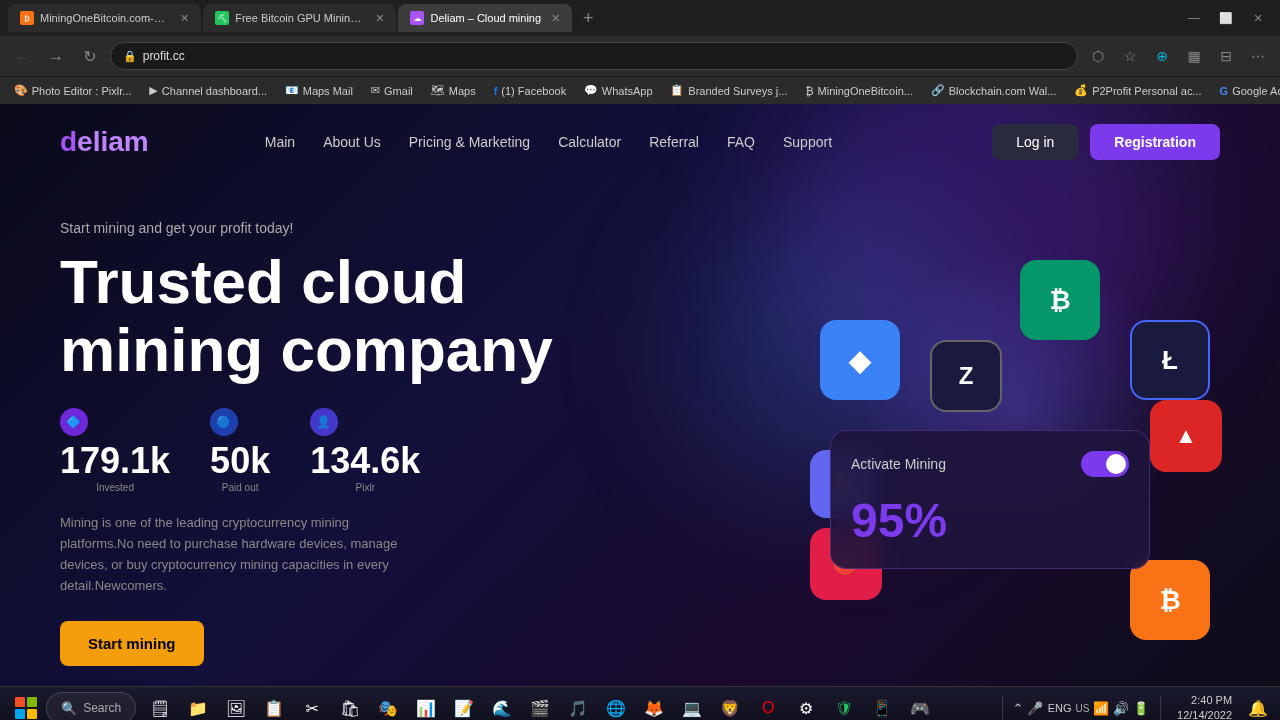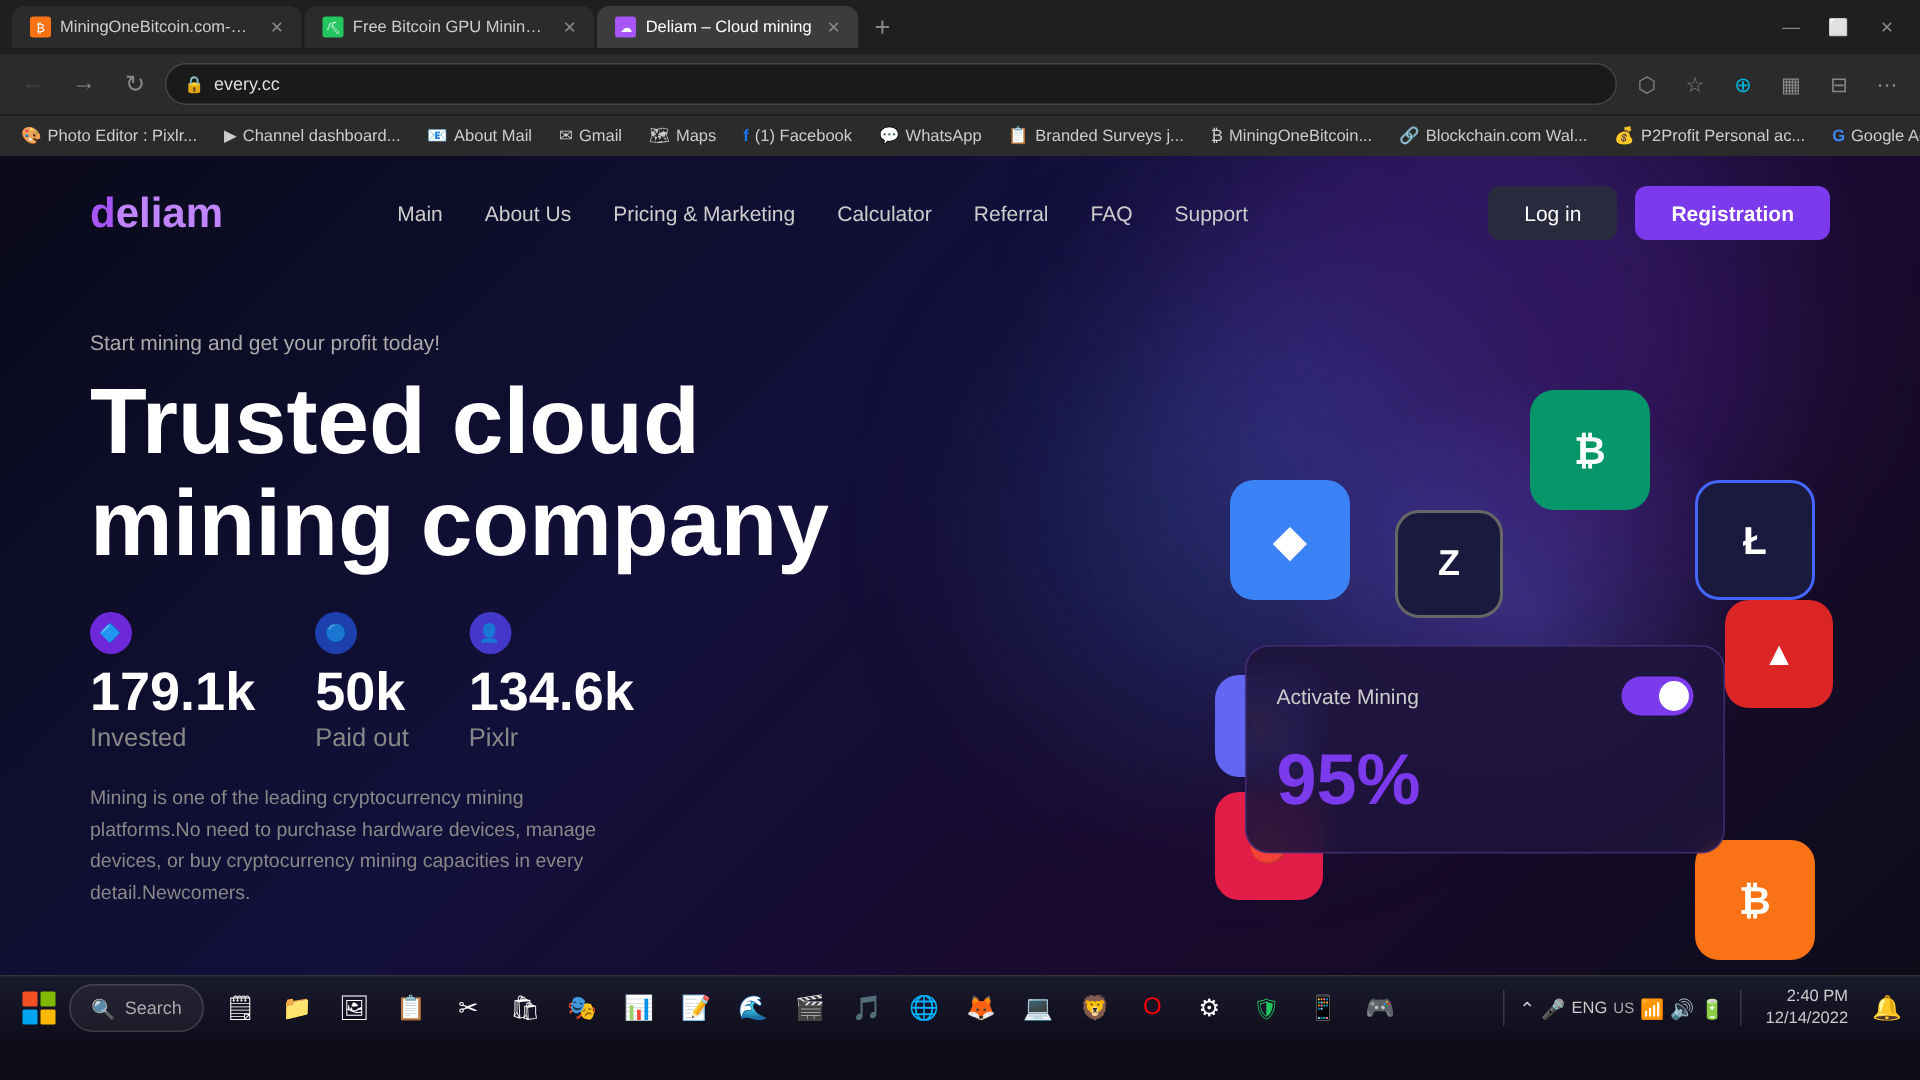--- a/index.html
+++ b/index.html
@@ -44,21 +44,21 @@
     .hero { padding: 40px 60px 20px; position: relative; }
     .hero-subtitle { color: #aaa; font-size: 14px; margin-bottom: 12px; }
     .hero-title { font-size: 62px; font-weight: 800; line-height: 1.1; color: #fff; margin-bottom: 24px; max-width: 540px; }
     .stats-row { display: flex; gap: 40px; margin-bottom: 20px; }
     .stat-item { }
     .stat-icon { width: 28px; height: 28px; border-radius: 50%; display: flex; align-items: center; justify-content: center; font-size: 12px; margin-bottom: 4px; }
     .stat-icon.purple { background: #6d28d9; }
     .stat-icon.blue { background: #1e40af; }
     .stat-icon.indigo { background: #4338ca; }
     .stat-value { font-size: 36px; font-weight: 700; color: #fff; }
-    .stat-label { font-size: 17px; color: #888; }
+    .stat-label { font-size: 10px; color: #888; text-align: center; }
     .hero-desc { font-size: 13px; color: #888; max-width: 360px; line-height: 1.6; margin-bottom: 24px; }
     .btn-start { background: #f59e0b; color: #000; border: none; padding: 14px 28px; border-radius: 8px; font-size: 15px; font-weight: 600; cursor: pointer; }
 
     
     .hero-visual { position: absolute; right: 60px; top: 20px; width: 420px; height: 460px; }
     .crypto-card { position: absolute; border-radius: 16px; display: flex; align-items: center; justify-content: center; font-size: 28px; font-weight: 800; color: #fff; }
     .card-eth { width: 80px; height: 80px; background: #3b82f6; top: 120px; left: 20px; }
     .card-zcash { width: 72px; height: 72px; background: #1e1e3f; top: 140px; left: 130px; }
     .card-btc-top { width: 80px; height: 80px; background: #059669; top: 60px; left: 220px; }
     .card-ltc { width: 80px; height: 80px; background: #1e1e3f; top: 120px; left: 330px; }
@@ -138,21 +138,21 @@
       <div style="width:28px;height:28px;display:flex;align-items:center;justify-content:center;color:#888;cursor:pointer;font-size:11px;">✕</div>
     </div>
   </div>
 
   <div class="browser-toolbar">
     <div class="nav-btn disabled">←</div>
     <div class="nav-btn">→</div>
     <div class="nav-btn">↻</div>
     <div class="address-bar">
       <span class="address-bar-lock">🔒</span>
-      <span class="address-bar-url">every.cc</span>
+      <span class="address-bar-url">profit.cc</span>
     </div>
     <div class="toolbar-actions">
       <div class="toolbar-icon">⬡</div>
       <div class="toolbar-icon">☆</div>
       <div class="toolbar-icon" style="color:#00b4d8;">⊕</div>
       <div class="toolbar-icon">▦</div>
       <div class="toolbar-icon">⊟</div>
       <div class="toolbar-icon">⋯</div>
     </div>
   </div>
@@ -161,21 +161,21 @@
     <div class="bookmark-item">
       <span>🎨</span>
       <span>Photo Editor : Pixlr...</span>
     </div>
     <div class="bookmark-item">
       <span>▶</span>
       <span>Channel dashboard...</span>
     </div>
     <div class="bookmark-item">
       <span>📧</span>
-      <span>About Mail</span>
+      <span>Maps Mail</span>
     </div>
     <div class="bookmark-item">
       <span>✉</span>
       <span>Gmail</span>
     </div>
     <div class="bookmark-item">
       <span>🗺</span>
       <span>Maps</span>
     </div>
     <div class="bookmark-item">
@@ -252,20 +252,21 @@
         <div class="stat-label">Paid out</div>
       </div>
       <div class="stat-item">
         <div class="stat-icon indigo" style="background:#4338ca;">👤</div>
         <div class="stat-value">134.6k</div>
         <div class="stat-label">Pixlr</div>
       </div>
     </div>
 
     <p class="hero-desc">Mining is one of the leading cryptocurrency mining platforms.No need to purchase hardware devices, manage devices, or buy cryptocurrency mining capacities in every detail.Newcomers.</p>
+    <button class="btn-start">Start mining</button>
 
     
     <div class="hero-visual">
 
       <div style="position:absolute;width:320px;height:320px;border-radius:50%;background:radial-gradient(circle, rgba(99,102,241,0.3) 0%, transparent 70%);top:50px;left:60px;"></div>
 
       <div class="crypto-card card-eth">◆</div>
       <div class="crypto-card card-zcash" style="width:72px;height:72px;background:#1a1a3e;border:2px solid #666;font-size:24px;">Z</div>
       <div class="crypto-card card-btc-top" style="width:80px;height:80px;background:#059669;font-size:26px;">₿</div>
       <div class="crypto-card card-ltc" style="width:80px;height:80px;background:#1a1a3e;border:2px solid #4466ff;font-size:26px;">Ł</div>

